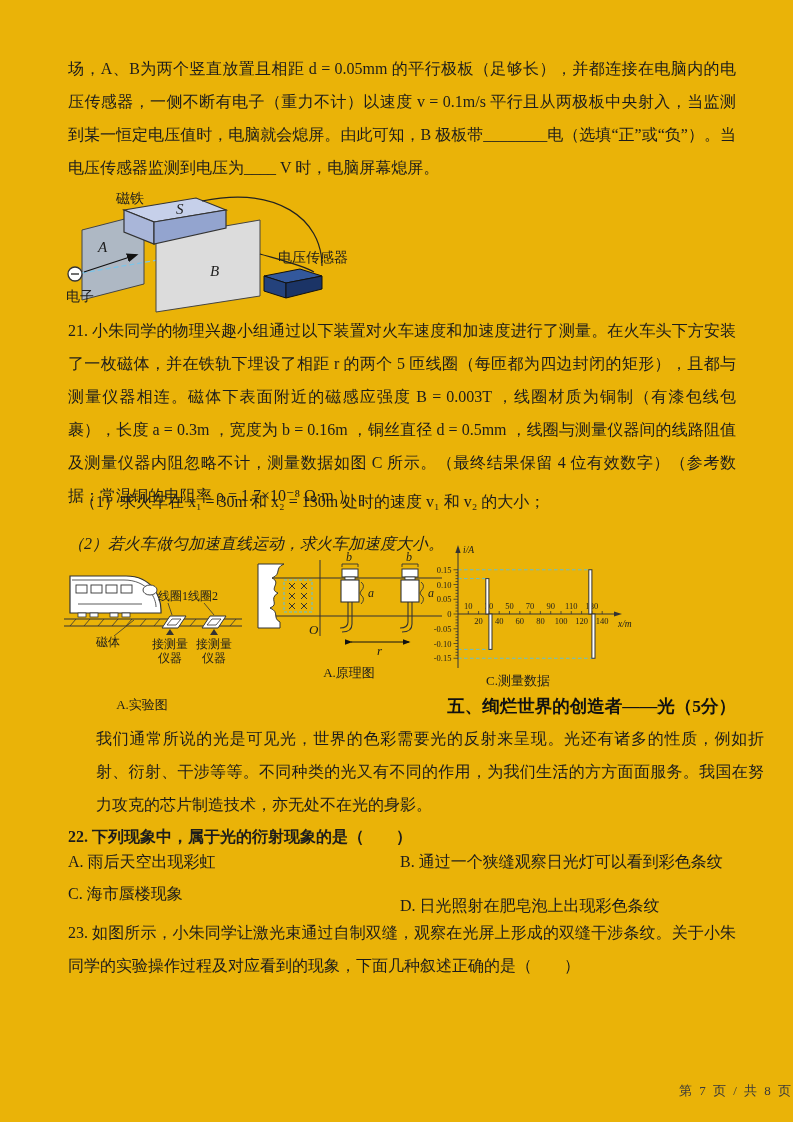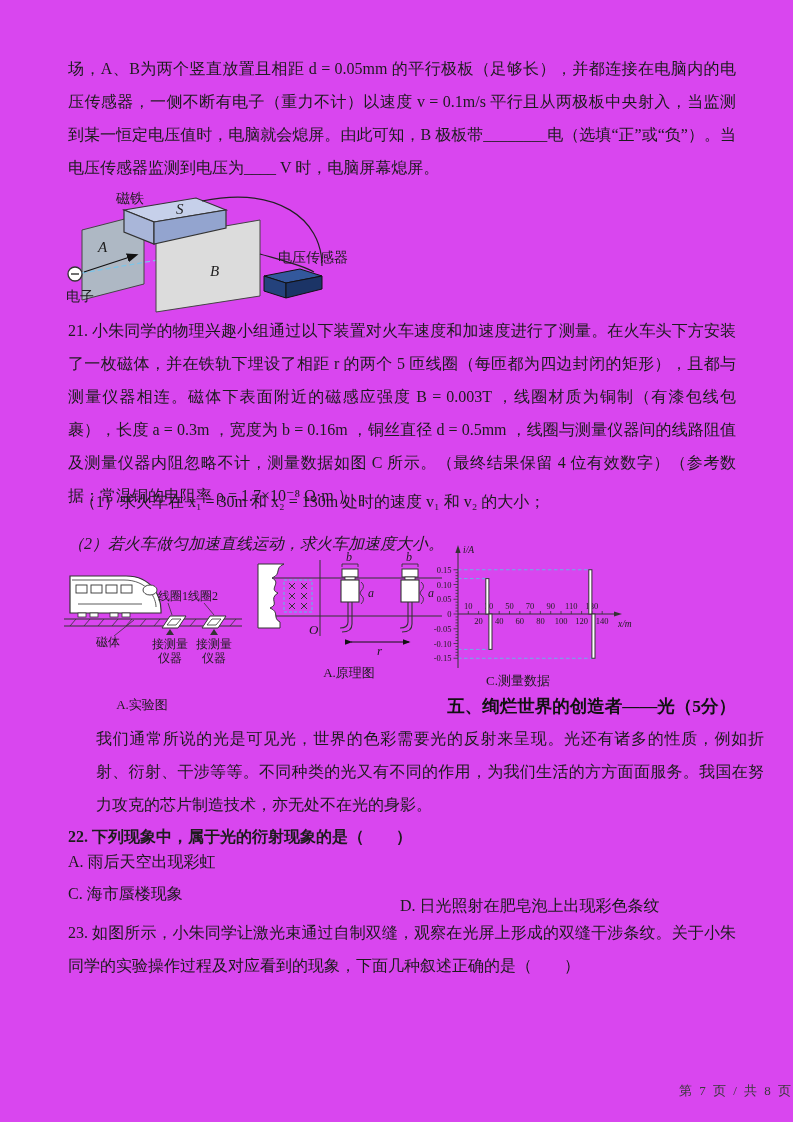--- a/index.html
+++ b/index.html
@@ -1,16 +1,16 @@
 <!DOCTYPE html>
 <html><head>
 <meta charset="utf-8">
 <style>
   html,body{margin:0;padding:0;background:#ffffff;}
-  .page{position:relative;width:793px;height:1122px;background:#d946ef;overflow:hidden;
+  .page{position:relative;width:793px;height:1122px;background:#eab308;overflow:hidden;
         font-family:"Liberation Serif","DejaVu Serif",serif;color:#1c1c1c;}
   .abs{position:absolute;}
   .body-text{font-size:16px;line-height:33px;text-align:justify;color:#1c1c1c;}
   .heading{font-size:17.5px;font-weight:bold;color:#111;text-align:right;}
   .caption{font-size:13px;text-align:center;color:#1c1c1c;}
   .option{font-size:16px;color:#1c1c1c;white-space:nowrap;}
   .footer{font-size:13px;color:#3a3a3a;text-align:right;letter-spacing:2px;}
   svg text{font-family:"Liberation Serif","DejaVu Serif",serif;fill:#1c1c1c;}
 </style>
 </head>
@@ -273,20 +273,21 @@
         <rect x="173.9" y="72" width="3.09" height="44.25" fill="#fff" stroke="#333" stroke-width="1"></rect>
       </svg>
     <div class="caption" style="width:200px;">C.测量数据</div>
   </div>
 
   <div class="abs heading" style="left:68px;top:694px;width:668px;">五、绚烂世界的创造者——光（5分）</div>
   <div class="abs body-text" style="left:68px;top:722px;width:668px;margin-left:28px;">我们通常所说的光是可见光，世界的色彩需要光的反射来呈现。光还有诸多的性质，例如折射、衍射、干涉等等。不同种类的光又有不同的作用，为我们生活的方方面面服务。我国在努力攻克的芯片制造技术，亦无处不在光的身影。</div>
 
   <div class="abs body-text" style="left:68px;top:820px;width:668px;font-weight:bold;">22. 下列现象中，属于光的衍射现象的是（　　）</div>
   <div class="abs option" style="left:68px;top:852px;">A. 雨后天空出现彩虹</div>
+  <div class="abs option" style="left:400px;top:852px;">B. 通过一个狭缝观察日光灯可以看到彩色条纹</div>
   <div class="abs option" style="left:68px;top:884px;">C. 海市蜃楼现象</div>
   <div class="abs option" style="left:400px;top:884px;margin-top:12px;">D. 日光照射在肥皂泡上出现彩色条纹</div>
 
   <div class="abs body-text" style="left:68px;top:916px;width:668px;">23. 如图所示，小朱同学让激光束通过自制双缝，观察在光屏上形成的双缝干涉条纹。关于小朱同学的实验操作过程及对应看到的现象，下面几种叙述正确的是（　　）</div>
 
   <div class="abs footer" style="left:0;top:1082px;width:793px;">第 7 页 / 共 8 页</div>
 
 </div>
 
 </body></html>

